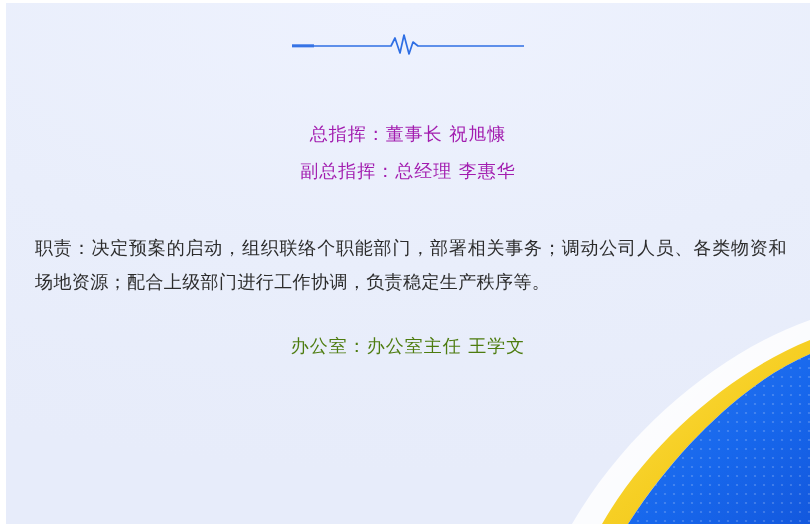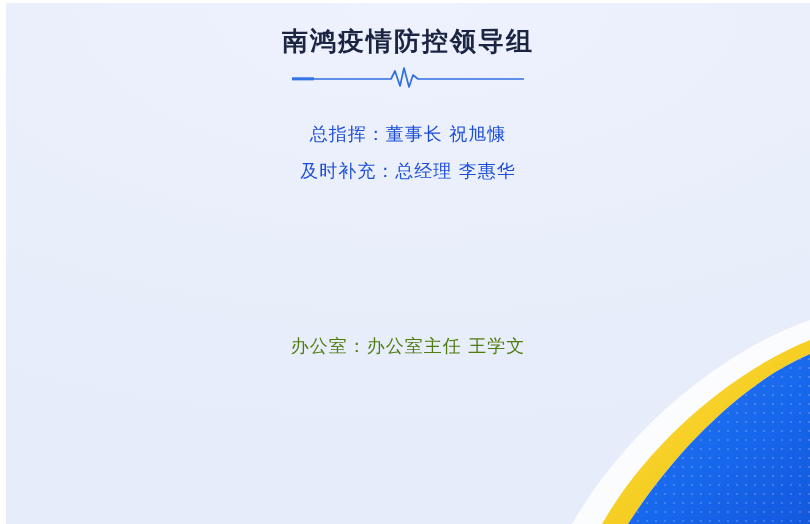--- a/index.html
+++ b/index.html
@@ -78,21 +78,21 @@
   .leaders {
     position: absolute;
     left: 0;
     right: 0;
     top: 122px;
     text-align: center;
   }
   .leader-line {
     font-family: "DejaVu Sans", "Liberation Sans", sans-serif;
     font-size: 18px;
-    color: #1d4ed8;
+    color: #a21caf;
     letter-spacing: 1px;
     line-height: 1;
     white-space: nowrap;
   }
   .leader-line + .leader-line {
     margin-top: 19px;
   }
 
   
   .duty {
@@ -158,34 +158,34 @@
       <path d="M300,26 C215,56 120,130 62,230 L300,230 Z" fill="url(#gWhite)"></path>
 
       <path d="M300,46 C225,76 140,146 92,230 L118,230 C168,152 238,86 300,60 Z" fill="url(#gGold)"></path>
 
       <path d="M300,60 C238,86 168,152 118,230 L300,230 Z" fill="url(#gBlue)"></path>
       <path d="M300,60 C238,86 168,152 118,230 L300,230 Z" fill="url(#dots)"></path>
     </svg>
   </div>
 
   <div class="header">
-    <div class="title">南鸿疫情防控领导组</div>
 
     <div class="divider">
       <svg width="232" height="24" viewBox="0 0 232 24" xmlns="http://www.w3.org/2000/svg" aria-hidden="true">
         <path d="M0,13 L92,13 L99,13 L103,5 L108,20 L112,2 L117,21 L121,9 L126,13 L133,13 L232,13" fill="none" stroke="#2f6fe4" stroke-width="1.7" stroke-linejoin="round" stroke-linecap="round"></path>
         <rect x="0" y="11.2" width="22" height="3.2" fill="#2f6fe4" opacity="0.85"></rect>
       </svg>
     </div>
   </div>
 
   <div class="leaders">
     <div class="leader-line">总指挥：董事长  祝旭慷</div>
-    <div class="leader-line">及时补充：总经理  李惠华</div>
+    <div class="leader-line">副总指挥：总经理  李惠华</div>
   </div>
 
+  <div class="duty" id="duty-1">职责：决定预案的启动，组织联络个职能部门，部署相关事务；调动公司人员、各类物资和场地资源；配合上级部门进行工作协调，负责稳定生产秩序等。</div>
 
   <div class="office">
     <div class="office-line">办公室：办公室主任  王学文</div>
   </div>
 
 
 </div>
 
 </body></html>

